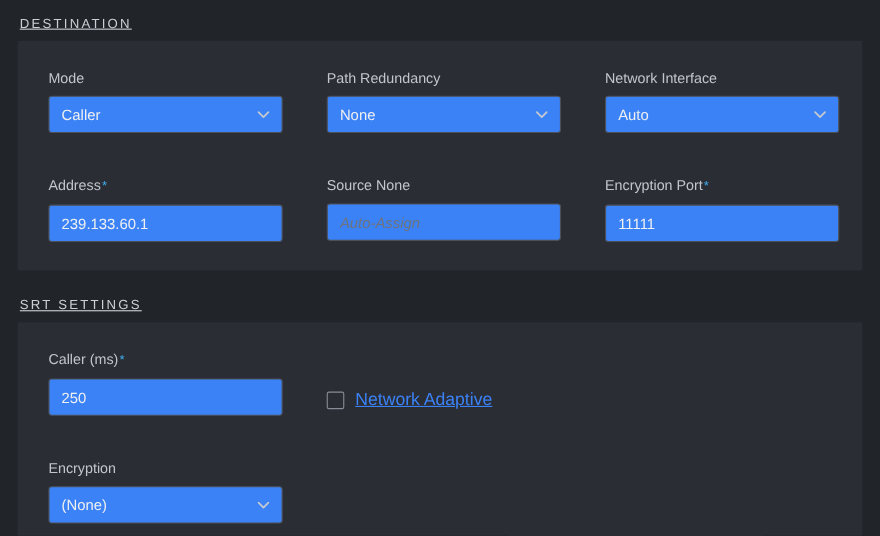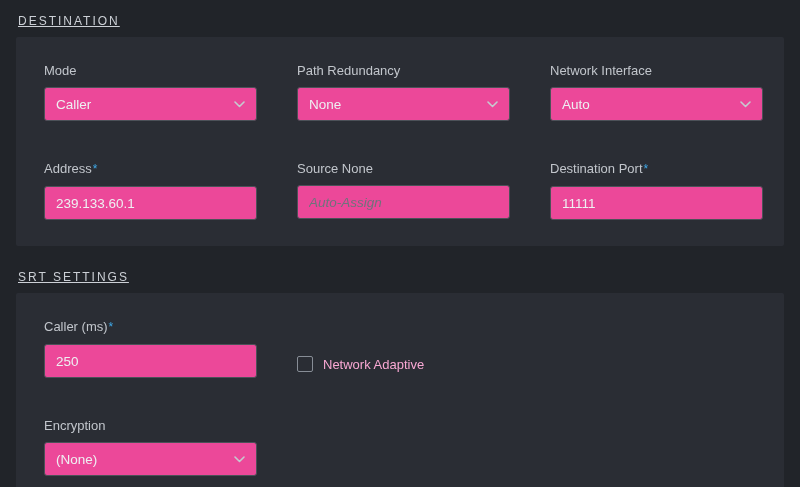--- a/index.html
+++ b/index.html
@@ -47,21 +47,21 @@
   }
   .required {
     color: #3fa9e8;
     margin-left: 1px;
     font-size: 12px;
   }
 
   .text-input, .select {
     width: 100%;
     height: 34px;
-    background: #ec4899;
+    background: #3b82f6;
     border: 1px solid #4c5158;
     border-radius: 3px;
     color: #eef0f2;
     font-size: 13.5px;
     font-family: "Liberation Sans", sans-serif;
     padding: 0 11px;
   }
   .text-input { outline: none; }
   .text-input::placeholder {
     color: #6e737b;
@@ -87,22 +87,23 @@
   .checkbox-box {
     width: 16px;
     height: 16px;
     border: 1px solid #878d96;
     border-radius: 2px;
     background: transparent;
     cursor: pointer;
     flex: 0 0 auto;
   }
   .checkbox-label {
-    font-size: 13px;
-    color: #f9a8d4;
+    font-size: 16px;
+    color: #3b82f6;
+    text-decoration: underline;
   }
 </style>
 </head>
 <body>
 
 <div class="page">
 
   <div class="section-title">DESTINATION</div>
 
   <div class="panel">
@@ -159,21 +160,21 @@
 
       <div class="field">
         <div class="field-label">
           <span>Source None</span>
         </div>
         <input type="text" class="text-input" placeholder="Auto-Assign" style="">
       </div>
 
       <div class="field">
         <div class="field-label">
-          <span>Destination Port</span><span class="required">*</span>
+          <span>Encryption Port</span><span class="required">*</span>
         </div>
         <input type="text" class="text-input" value="11111" style="">
       </div>
 
     </div>
   </div>
 
   <div class="section-title second">SRT SETTINGS</div>
 
   <div class="panel">

